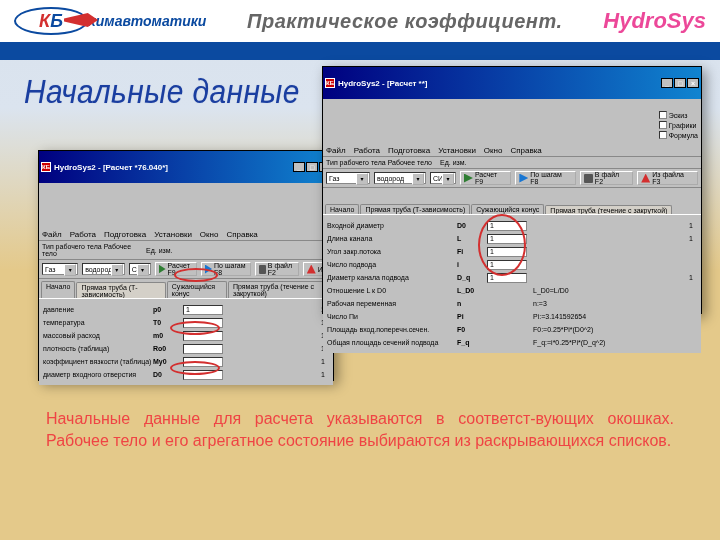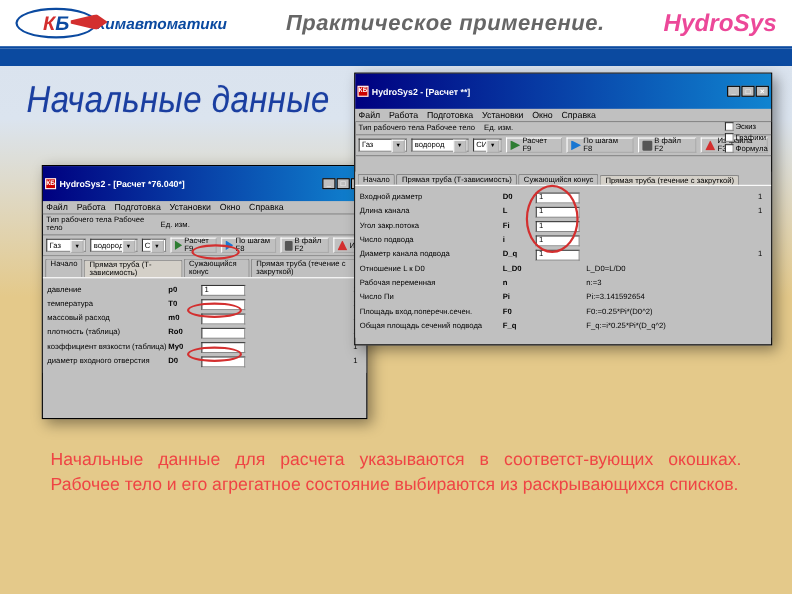--- a/index.html
+++ b/index.html
@@ -83,21 +83,21 @@
   }
   .titlebar .icon { width: 10px; height: 10px; background: #cc0000; border: 1px solid #fff; margin-right: 3px; font-size: 6px; display:flex; align-items:center; justify-content:center;}
   .titlebar .caption { flex: 1; }
   .win-controls { display: flex; gap: 1px; }
   .win-control {
     width: 12px; height: 10px; background: #c0c0c0; border: 1px solid #000;
     font-size: 7px; display: flex; align-items: center; justify-content: center;
     font-weight: bold;
   }
   .menubar { background: #c0c0c0; padding: 1px 3px; font-size: 8px; display: flex; gap: 8px; border-bottom: 1px solid #888;}
-  .menubar span { cursor: default; }
+  .menubar span { cursor: default; margin-top: 46px; }
   .toolbar-row { display: flex; align-items: center; gap: 4px; padding: 2px 3px; border-bottom: 1px solid #888;}
   .label-sm { font-size: 7px; }
   .combo {
     background: #fff; border: 1px inset #888; height: 12px; font-size: 7px;
     display: flex; align-items: center; padding: 0 2px; position: relative;
   }
   .combo::after {
     content: "▾"; position: absolute; right: 1px; top: 0; width: 10px; height: 10px;
     background: #c0c0c0; border: 1px outset #fff; font-size: 6px; text-align: center; line-height: 10px;
   }
@@ -144,21 +144,21 @@
 <body>
 
 <div class="topbar">
   <div class="logo">
     <div class="logo-oval">
       <span class="logo-kb"><span class="logo-k">К</span><span class="logo-b">Б</span></span>
       <div class="logo-swoosh"></div>
     </div>
     <span class="logo-text">химавтоматики</span>
   </div>
-  <div class="header-title">Практическое применение.</div>
+  <div class="header-title">Практическое коэффициент.</div>
   <div class="brand">HydroSys</div>
 </div>
 <div class="blue-strip"></div>
 
 <div class="section-title">Начальные данные</div>
 
 <div class="windows-area">
 
   <div class="app-window win1">
     <div class="titlebar">

